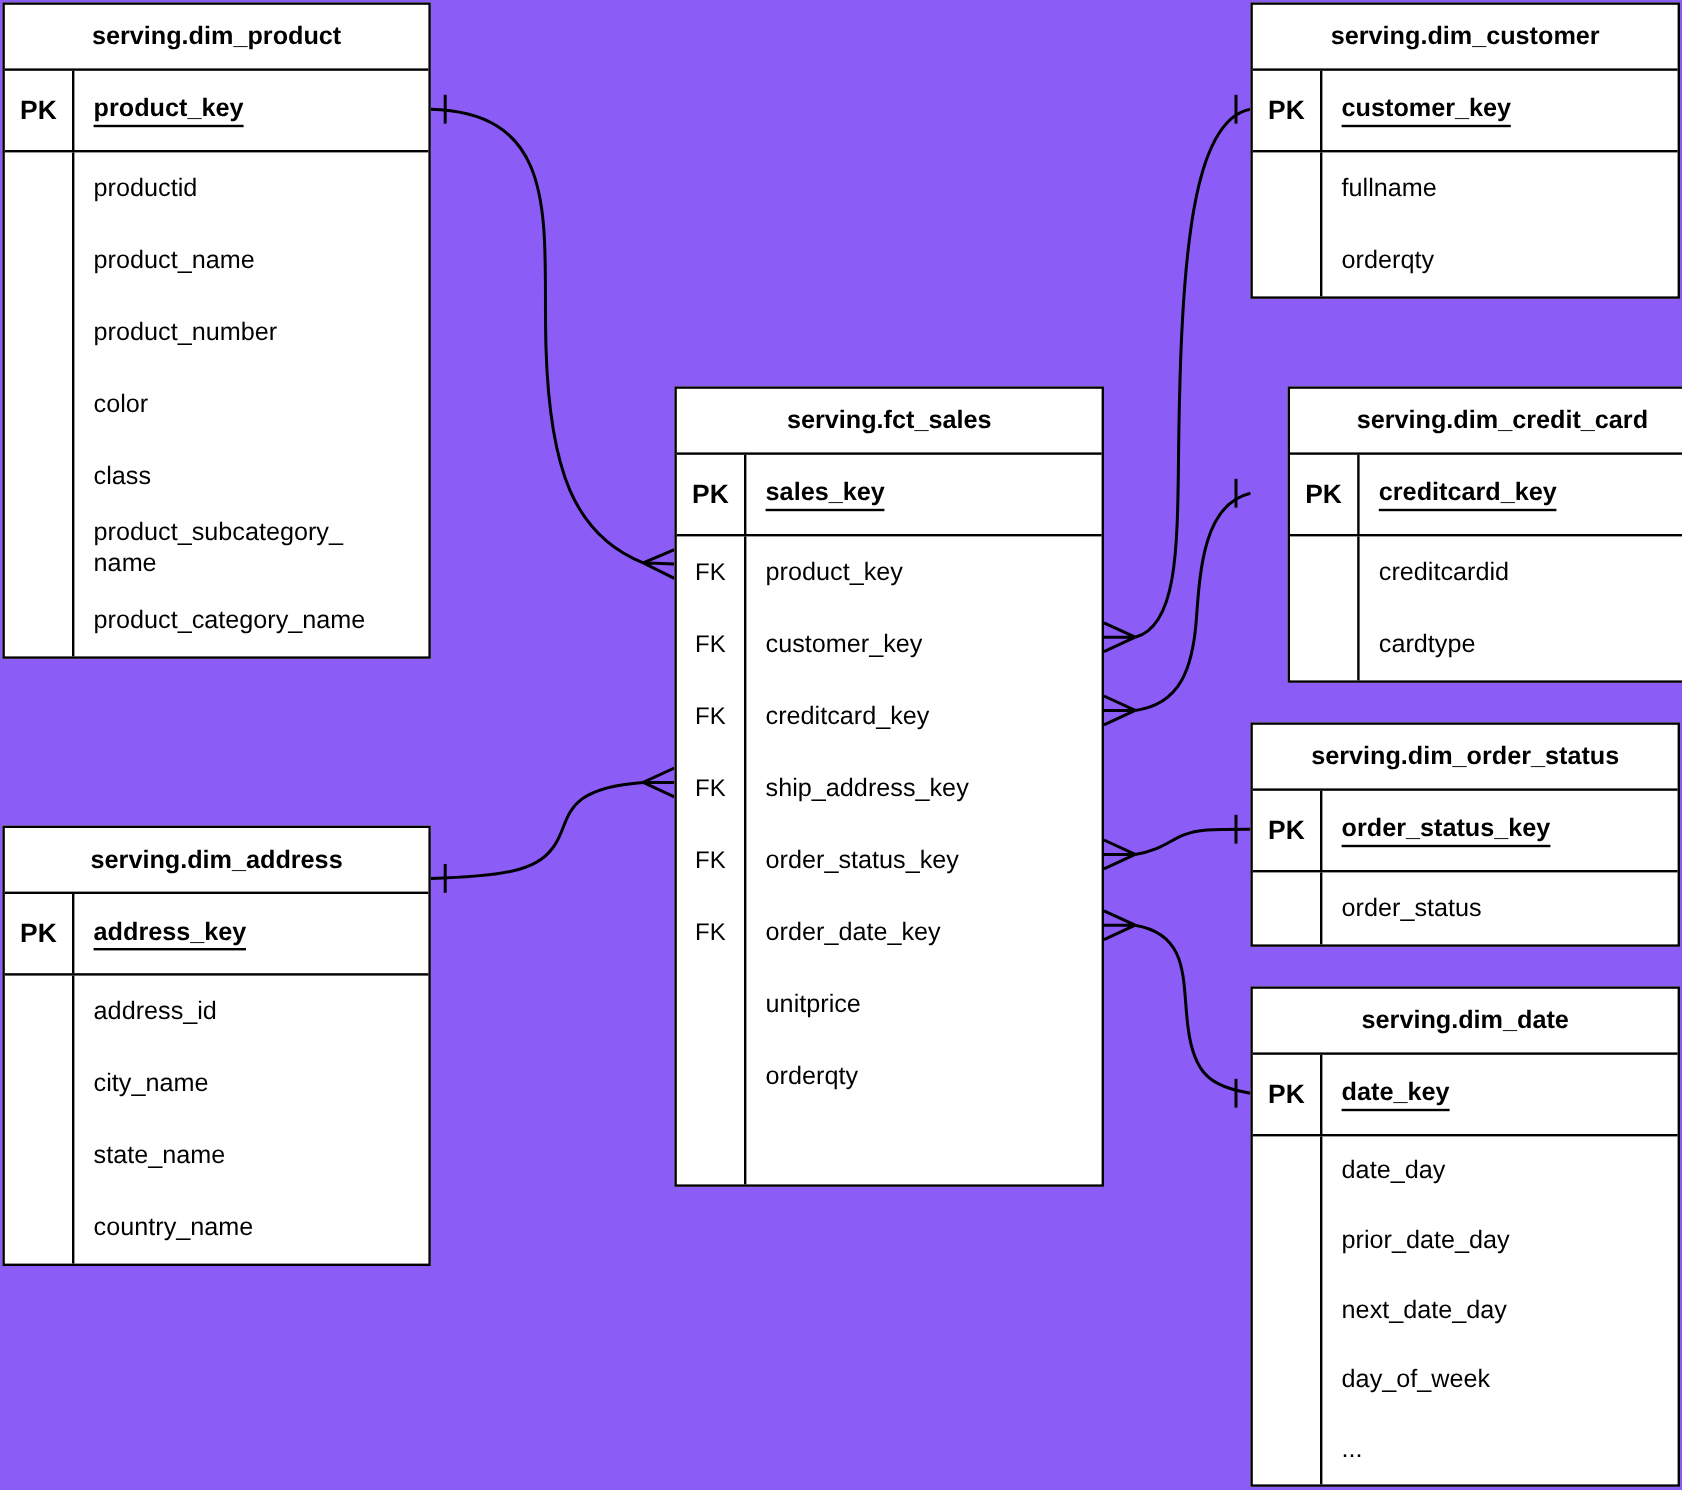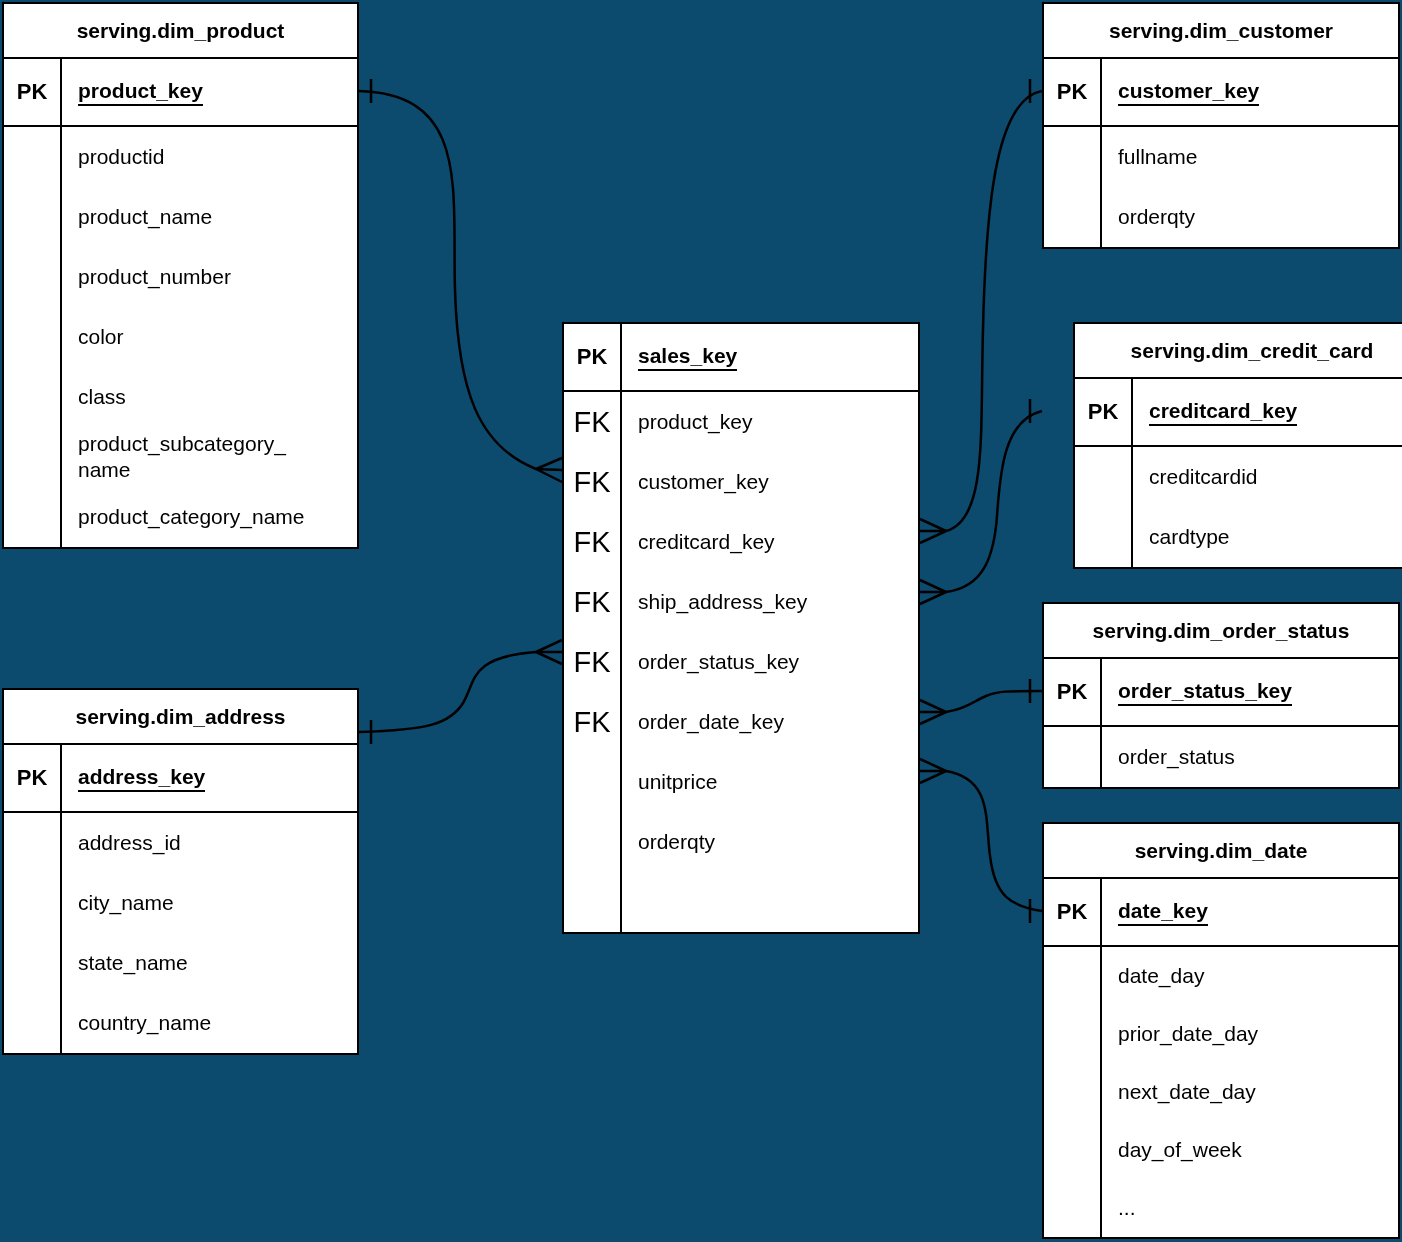--- a/index.html
+++ b/index.html
@@ -1,19 +1,19 @@
 <!DOCTYPE html>
 <html><head>
 <meta charset="utf-8">
 <style>
   html,body { margin:0; padding:0; background:#ffffff; }
   #canvas {
     position:relative;
     width:1402px; height:1242px;
-    background:#0c4a6e;
+    background:#8b5cf6;
     font-family:"Liberation Sans", sans-serif;
     color:#000;
     overflow:hidden;
   }
   .etable {
     position:absolute;
     background:#fff;
     border:2.5px solid #000;
     box-sizing:border-box;
     z-index:2;
@@ -54,21 +54,21 @@
     display:flex; flex-direction:column;
     box-sizing:border-box;
   }
   .fcol { flex:1; display:flex; flex-direction:column; }
   .cell {
     height:60px;
     display:flex; align-items:center;
     box-sizing:border-box;
     font-size:21px;
   }
-  .gcol .cell { justify-content:center; font-size:29px; }
+  .gcol .cell { justify-content:center; font-size:20px; }
   .fcol .cell { padding-left:16px; white-space:pre-line; line-height:26px; }
   .rows-58 .cell { height:58px; }
   #edges {
     position:absolute; left:0; top:0;
     width:1402px; height:1242px;
     z-index:1;
     pointer-events:none;
   }
   #edges path, #edges line { stroke:#000; stroke-width:2.5; fill:none; }
 </style>
@@ -159,20 +159,21 @@
       <div class="fcol">
         <div class="cell">address_id</div>
         <div class="cell">city_name</div>
         <div class="cell">state_name</div>
         <div class="cell">country_name</div>
       </div>
     </div>
   </div>
 
   <div class="etable" style="left:562px; top:322px; width:358px;">
+    <div class="t-title">serving.fct_sales</div>
     <div class="t-keyrow">
       <div class="gutter">PK</div>
       <div class="keycell">
           <span class="keytext">sales_key</span>
         </div>
     </div>
     <div class="t-body">
       <div class="gcol">
         <div class="cell">FK</div>
         <div class="cell">FK</div>

